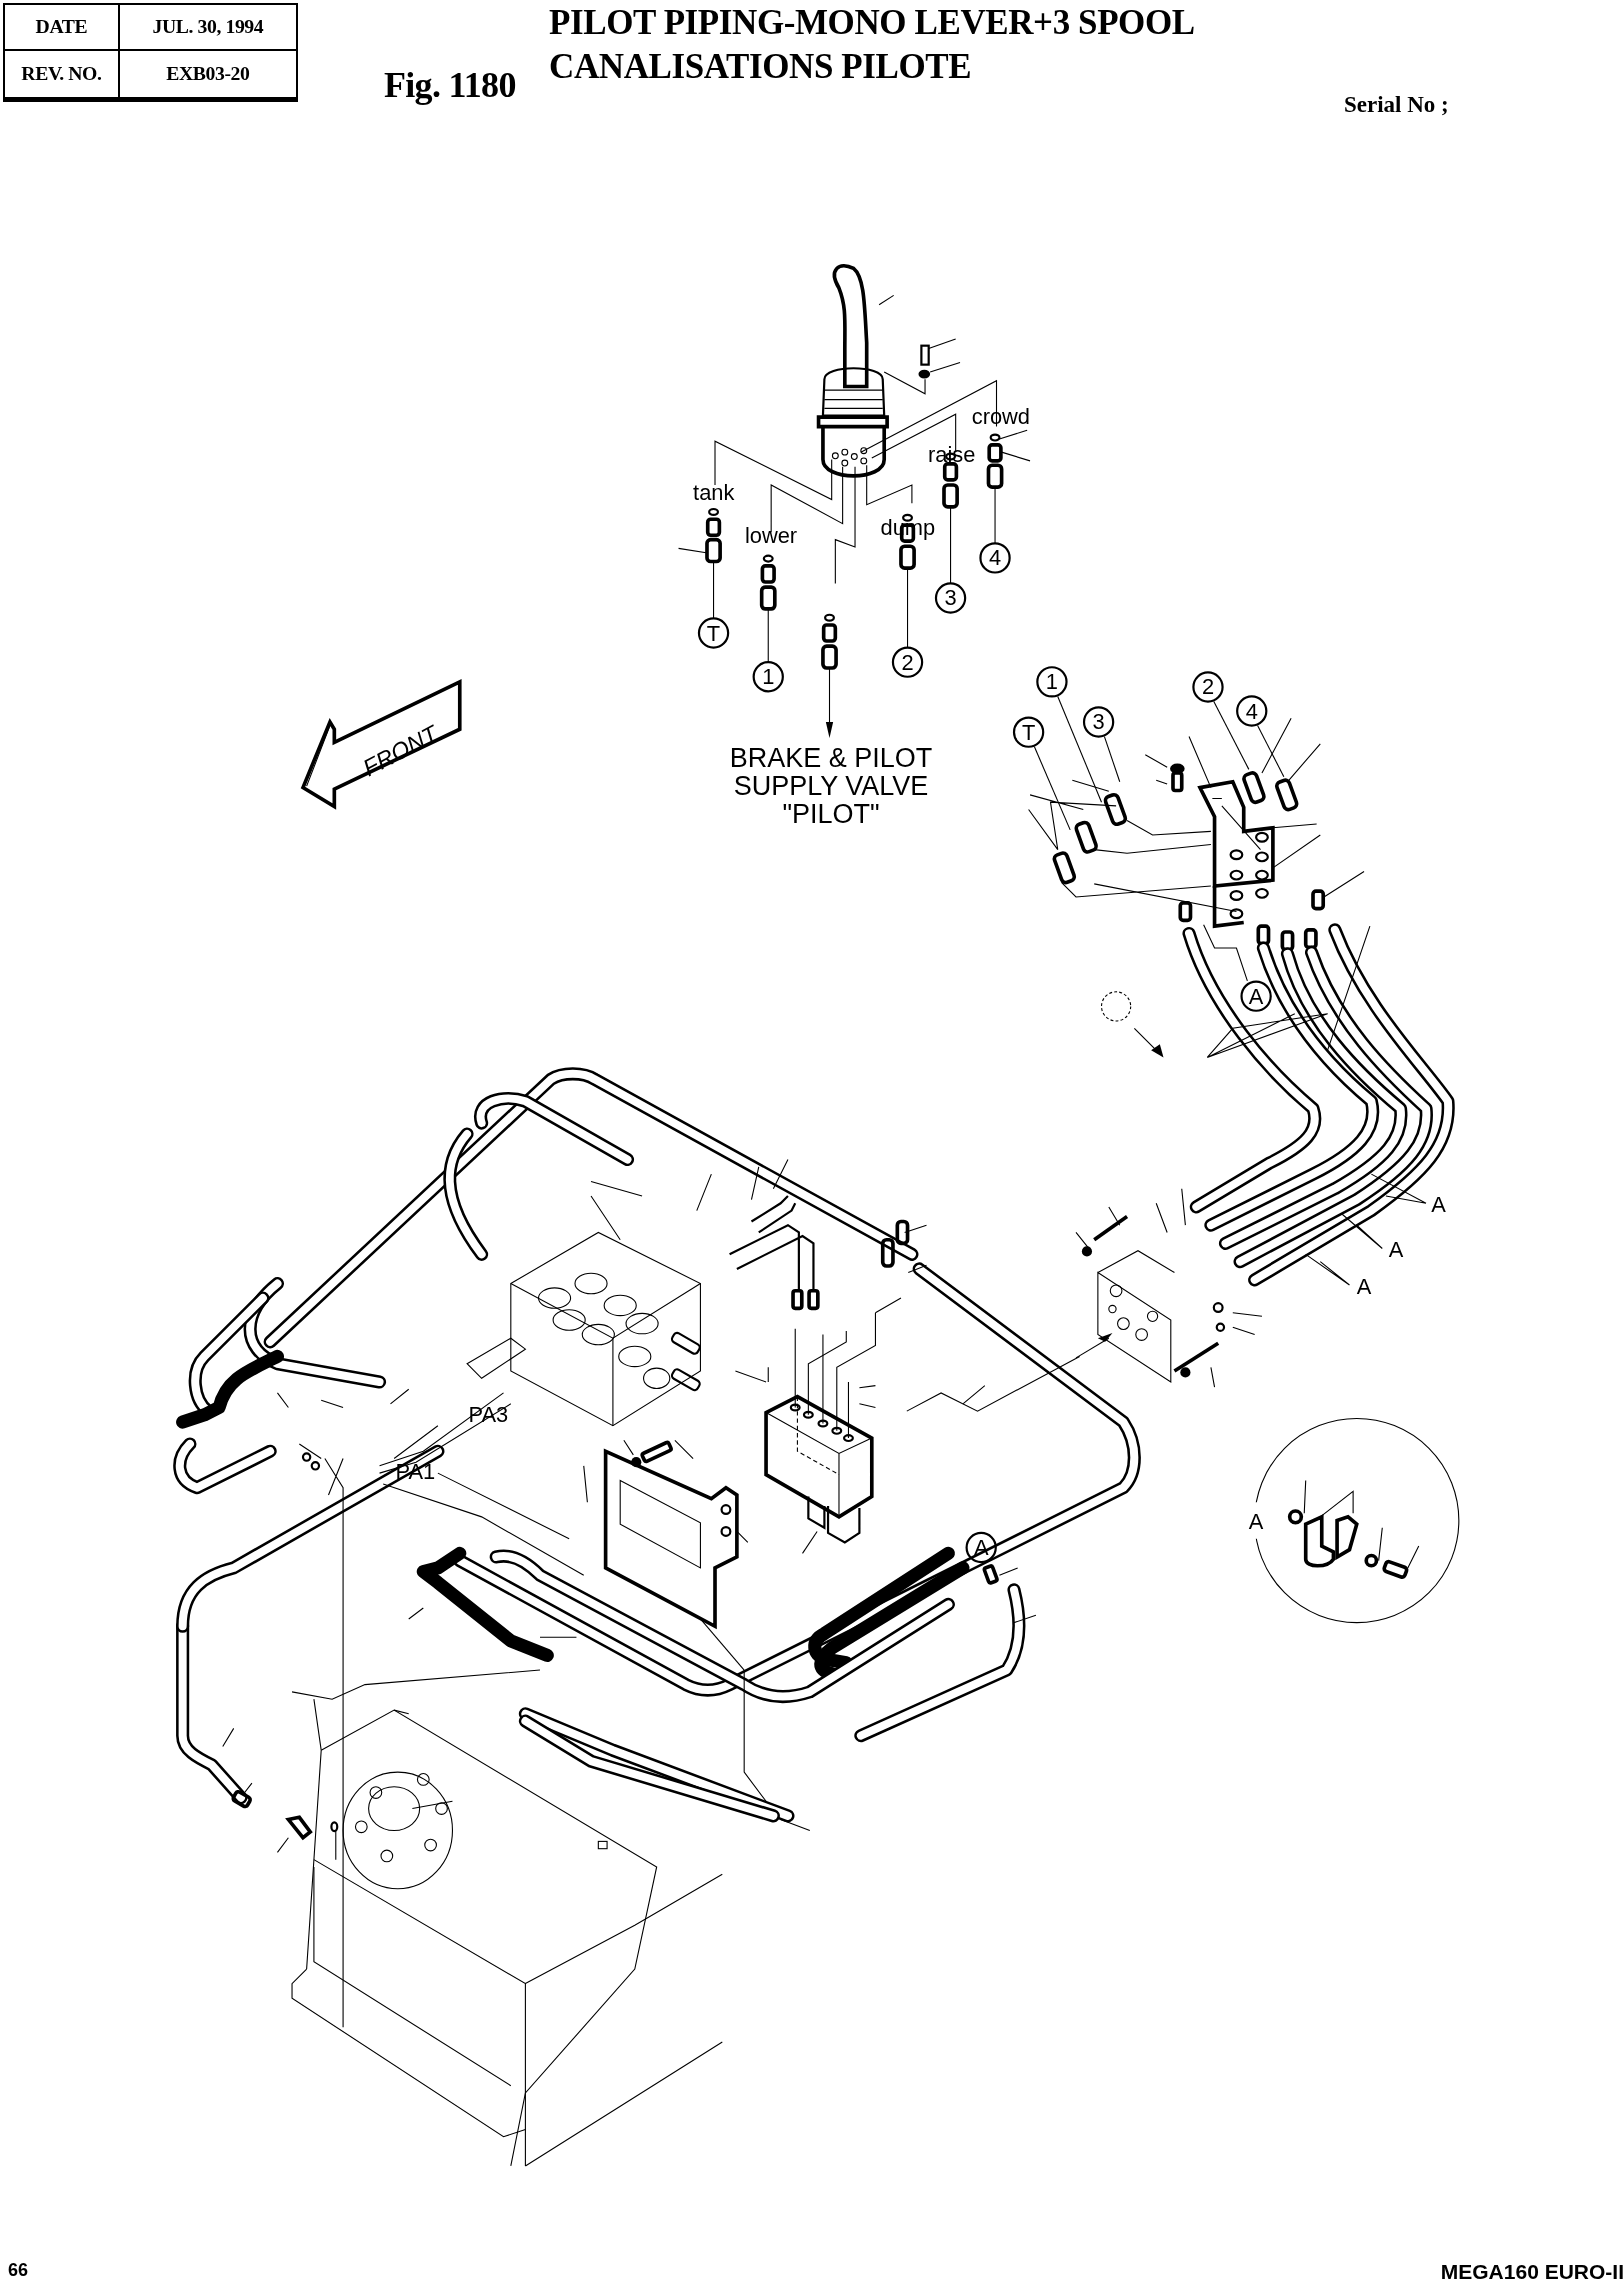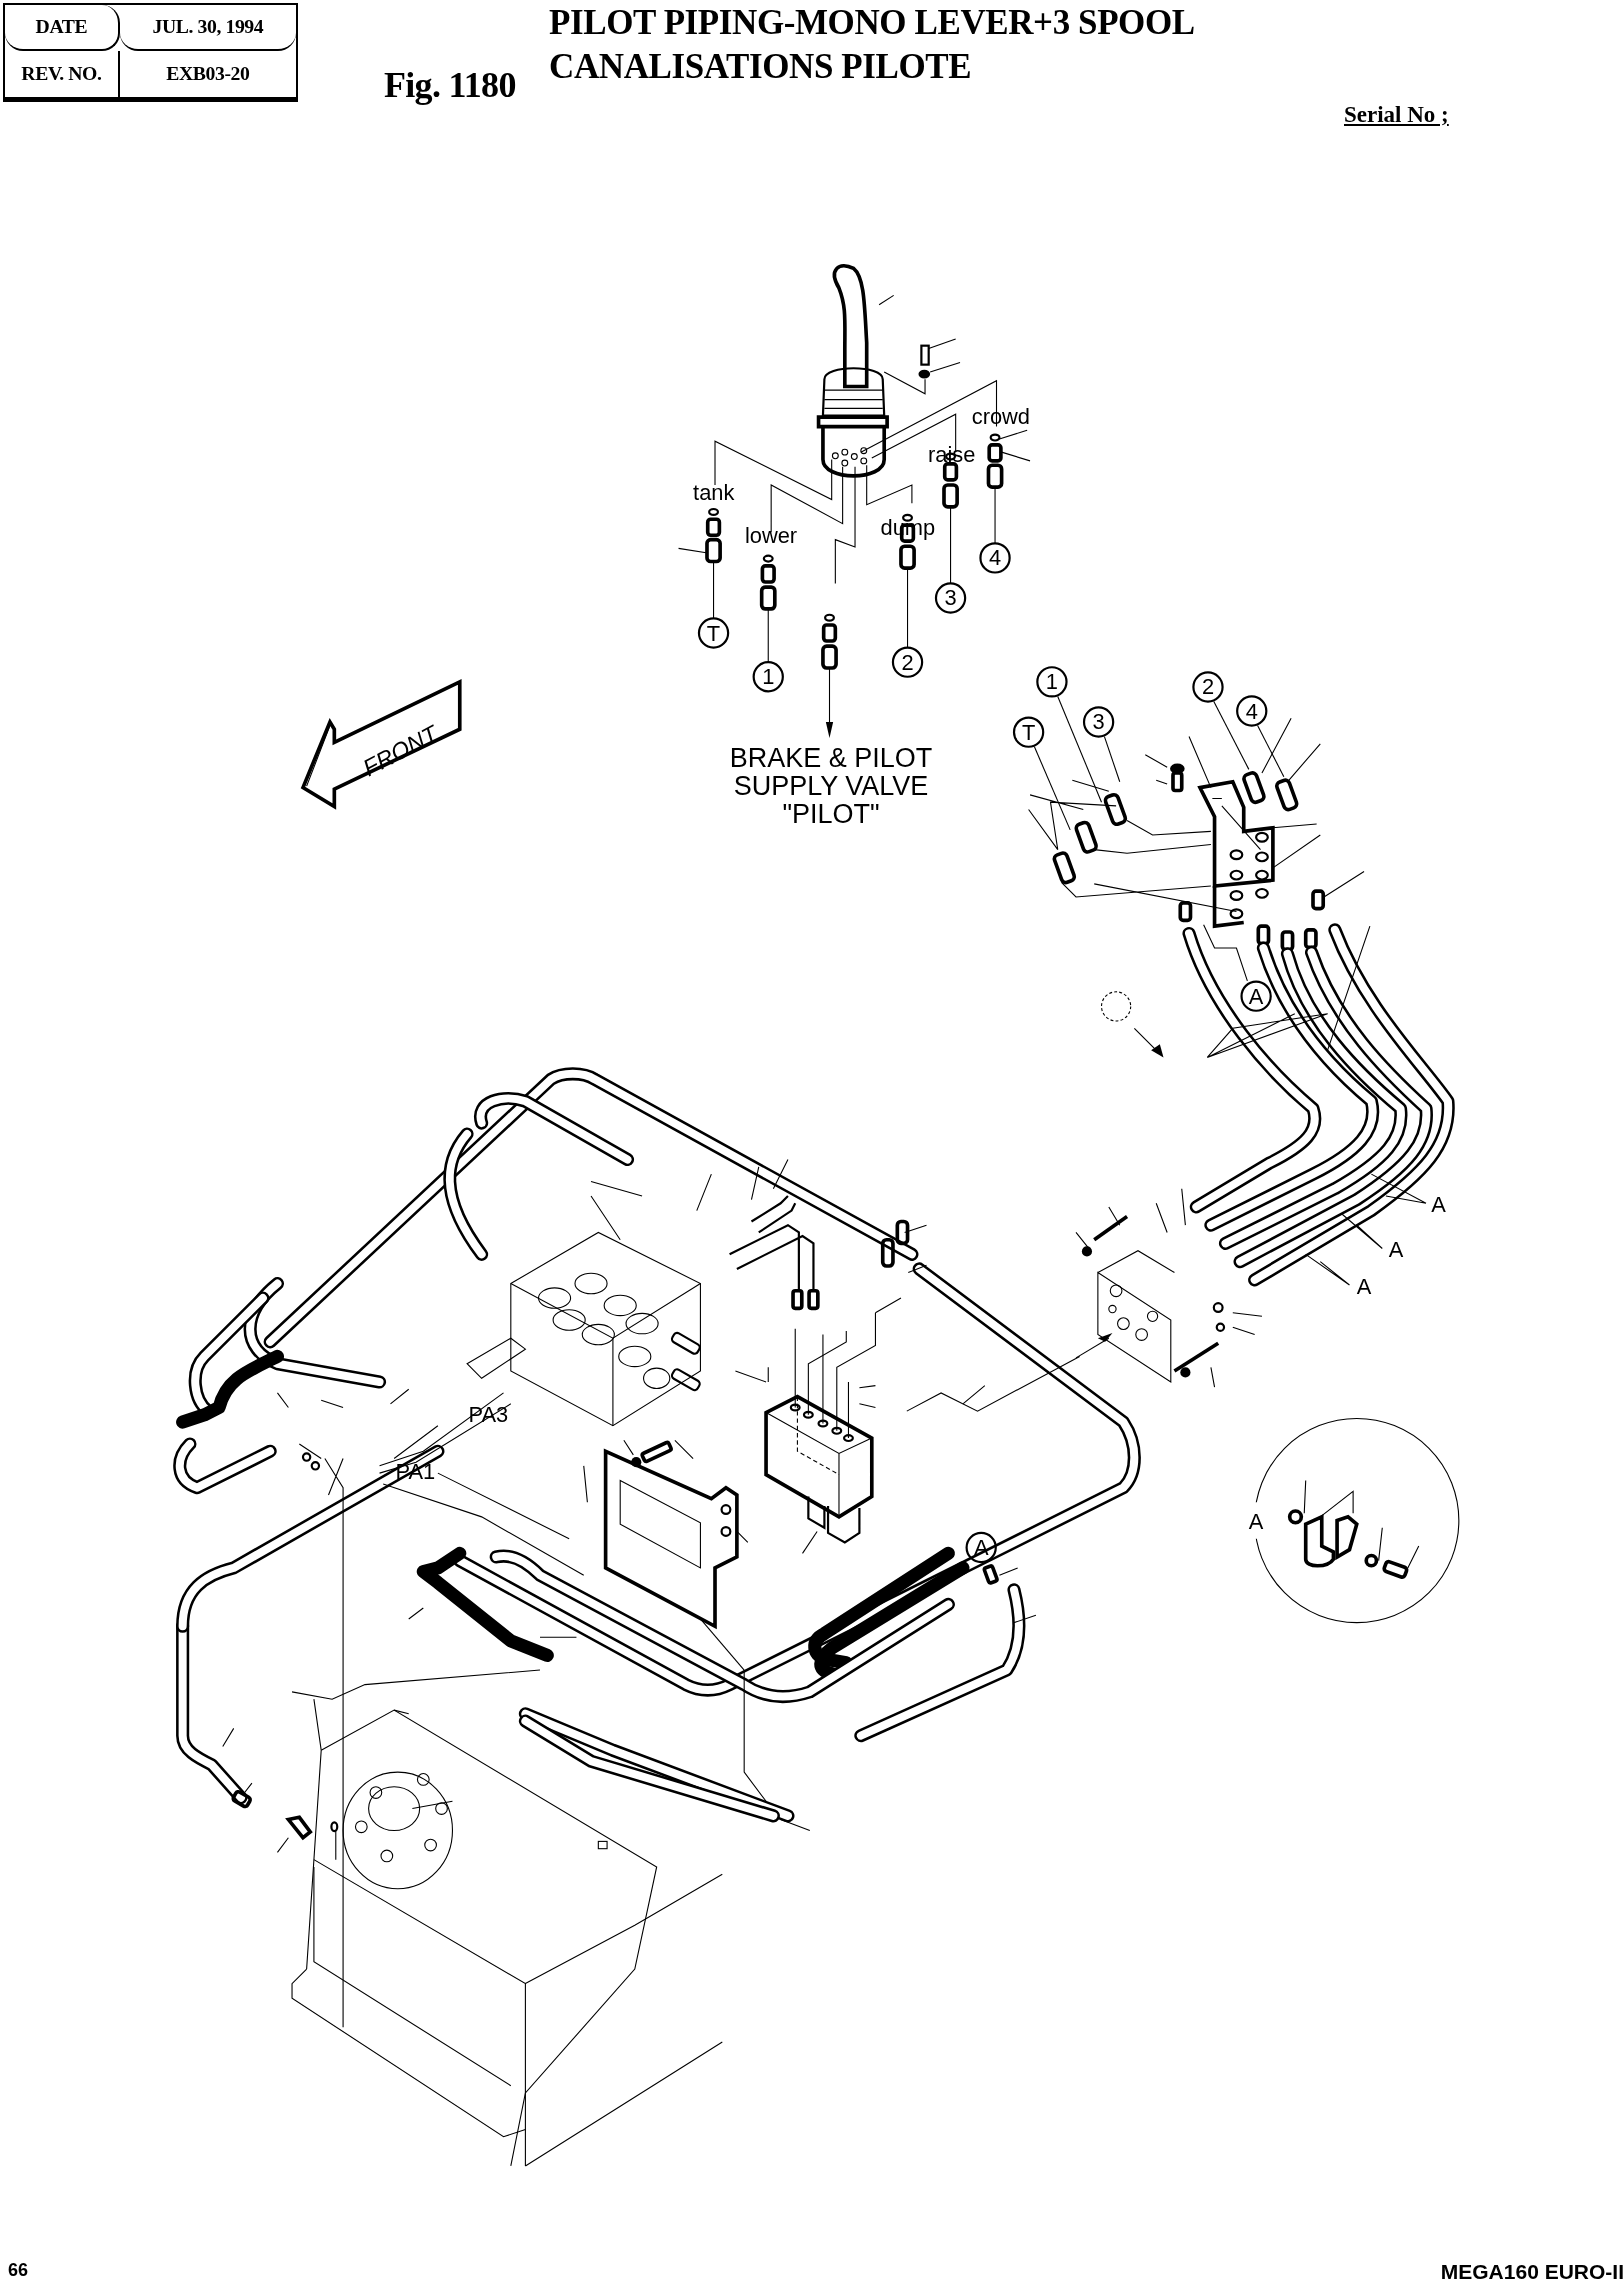--- a/index.html
+++ b/index.html
@@ -1,25 +1,25 @@
 <!DOCTYPE html>
 <html style="font-size:11.7px"><head>
 <meta charset="utf-8">
 <style>
   html, body { margin: 0; padding: 0; background: #ffffff; }
   body { width: 1624px; height: 2295px; position: relative; overflow: hidden; font-family: "Liberation Sans", sans-serif; color: #000; }
   .hdr-table { position: absolute; left: 2.9px; top: 2.9px; width: 295px; height: 99px; border: 2.9px solid #000; border-bottom-width: 5.8px; box-sizing: border-box; display: grid; grid-template-columns: 115px 1fr; grid-template-rows: 1fr 1fr; }
   .hdr-cell { display: flex; align-items: center; justify-content: center; font-family: "Liberation Serif", serif; font-weight: bold; font-size: 19.7px; letter-spacing: -0.4px; }
   .hdr-cell.l { border-right: 2.2px solid #000; }
-  .hdr-cell.t { border-bottom: 2.9px solid #000; border-radius: 18px; }
+  .hdr-cell.t { border-bottom: 2.9px solid #000; }
   .fig { position: absolute; left: 384px; top: 28px; font-family: "Liberation Serif", serif; font-weight: bold; font-size: 36px; letter-spacing: -0.7px; margin-top: 36px; }
   .title1, .title2 { position: absolute; left: 549px; font-family: "Liberation Serif", serif; font-weight: bold; font-size: 35px; letter-spacing: -0.4px; white-space: nowrap; }
   .title1 { top: 2.9px; }
   .title2 { top: 47px; }
-  .serial { position: absolute; left: 1344px; top: 102px; font-family: "Liberation Serif", serif; font-weight: bold; font-size: 23px; text-decoration: underline; }
+  .serial { position: absolute; left: 1344px; top: 92px; font-family: "Liberation Serif", serif; font-weight: bold; font-size: 23px; }
   .footer-l { position: absolute; left: 8px; top: 2260px; font-weight: bold; font-size: 18px; }
   .footer-r { position: absolute; right: 0px; top: 2260px; font-weight: bold; font-size: 21px; }
   svg.drawing { position: absolute; left: 0; top: 0; }
   .lbl { font-family: "Liberation Sans", sans-serif; font-size: 30px; fill: #000; }
   .callnum { font-family: "Liberation Sans", sans-serif; font-size: 30px; fill: #000; text-anchor: middle; dominant-baseline: central; }
   .note { position: absolute; font-size: 27px; text-align: center; line-height: 28px; }
   .thin { stroke: #000; stroke-width: 1.5; fill: none; }
   .med { stroke: #000; stroke-width: 3; fill: none; }
   .thick { stroke: #000; stroke-width: 5; fill: none; }
   .hose { stroke: #000; stroke-width: 18; fill: none; stroke-linecap: round; stroke-linejoin: round; }

